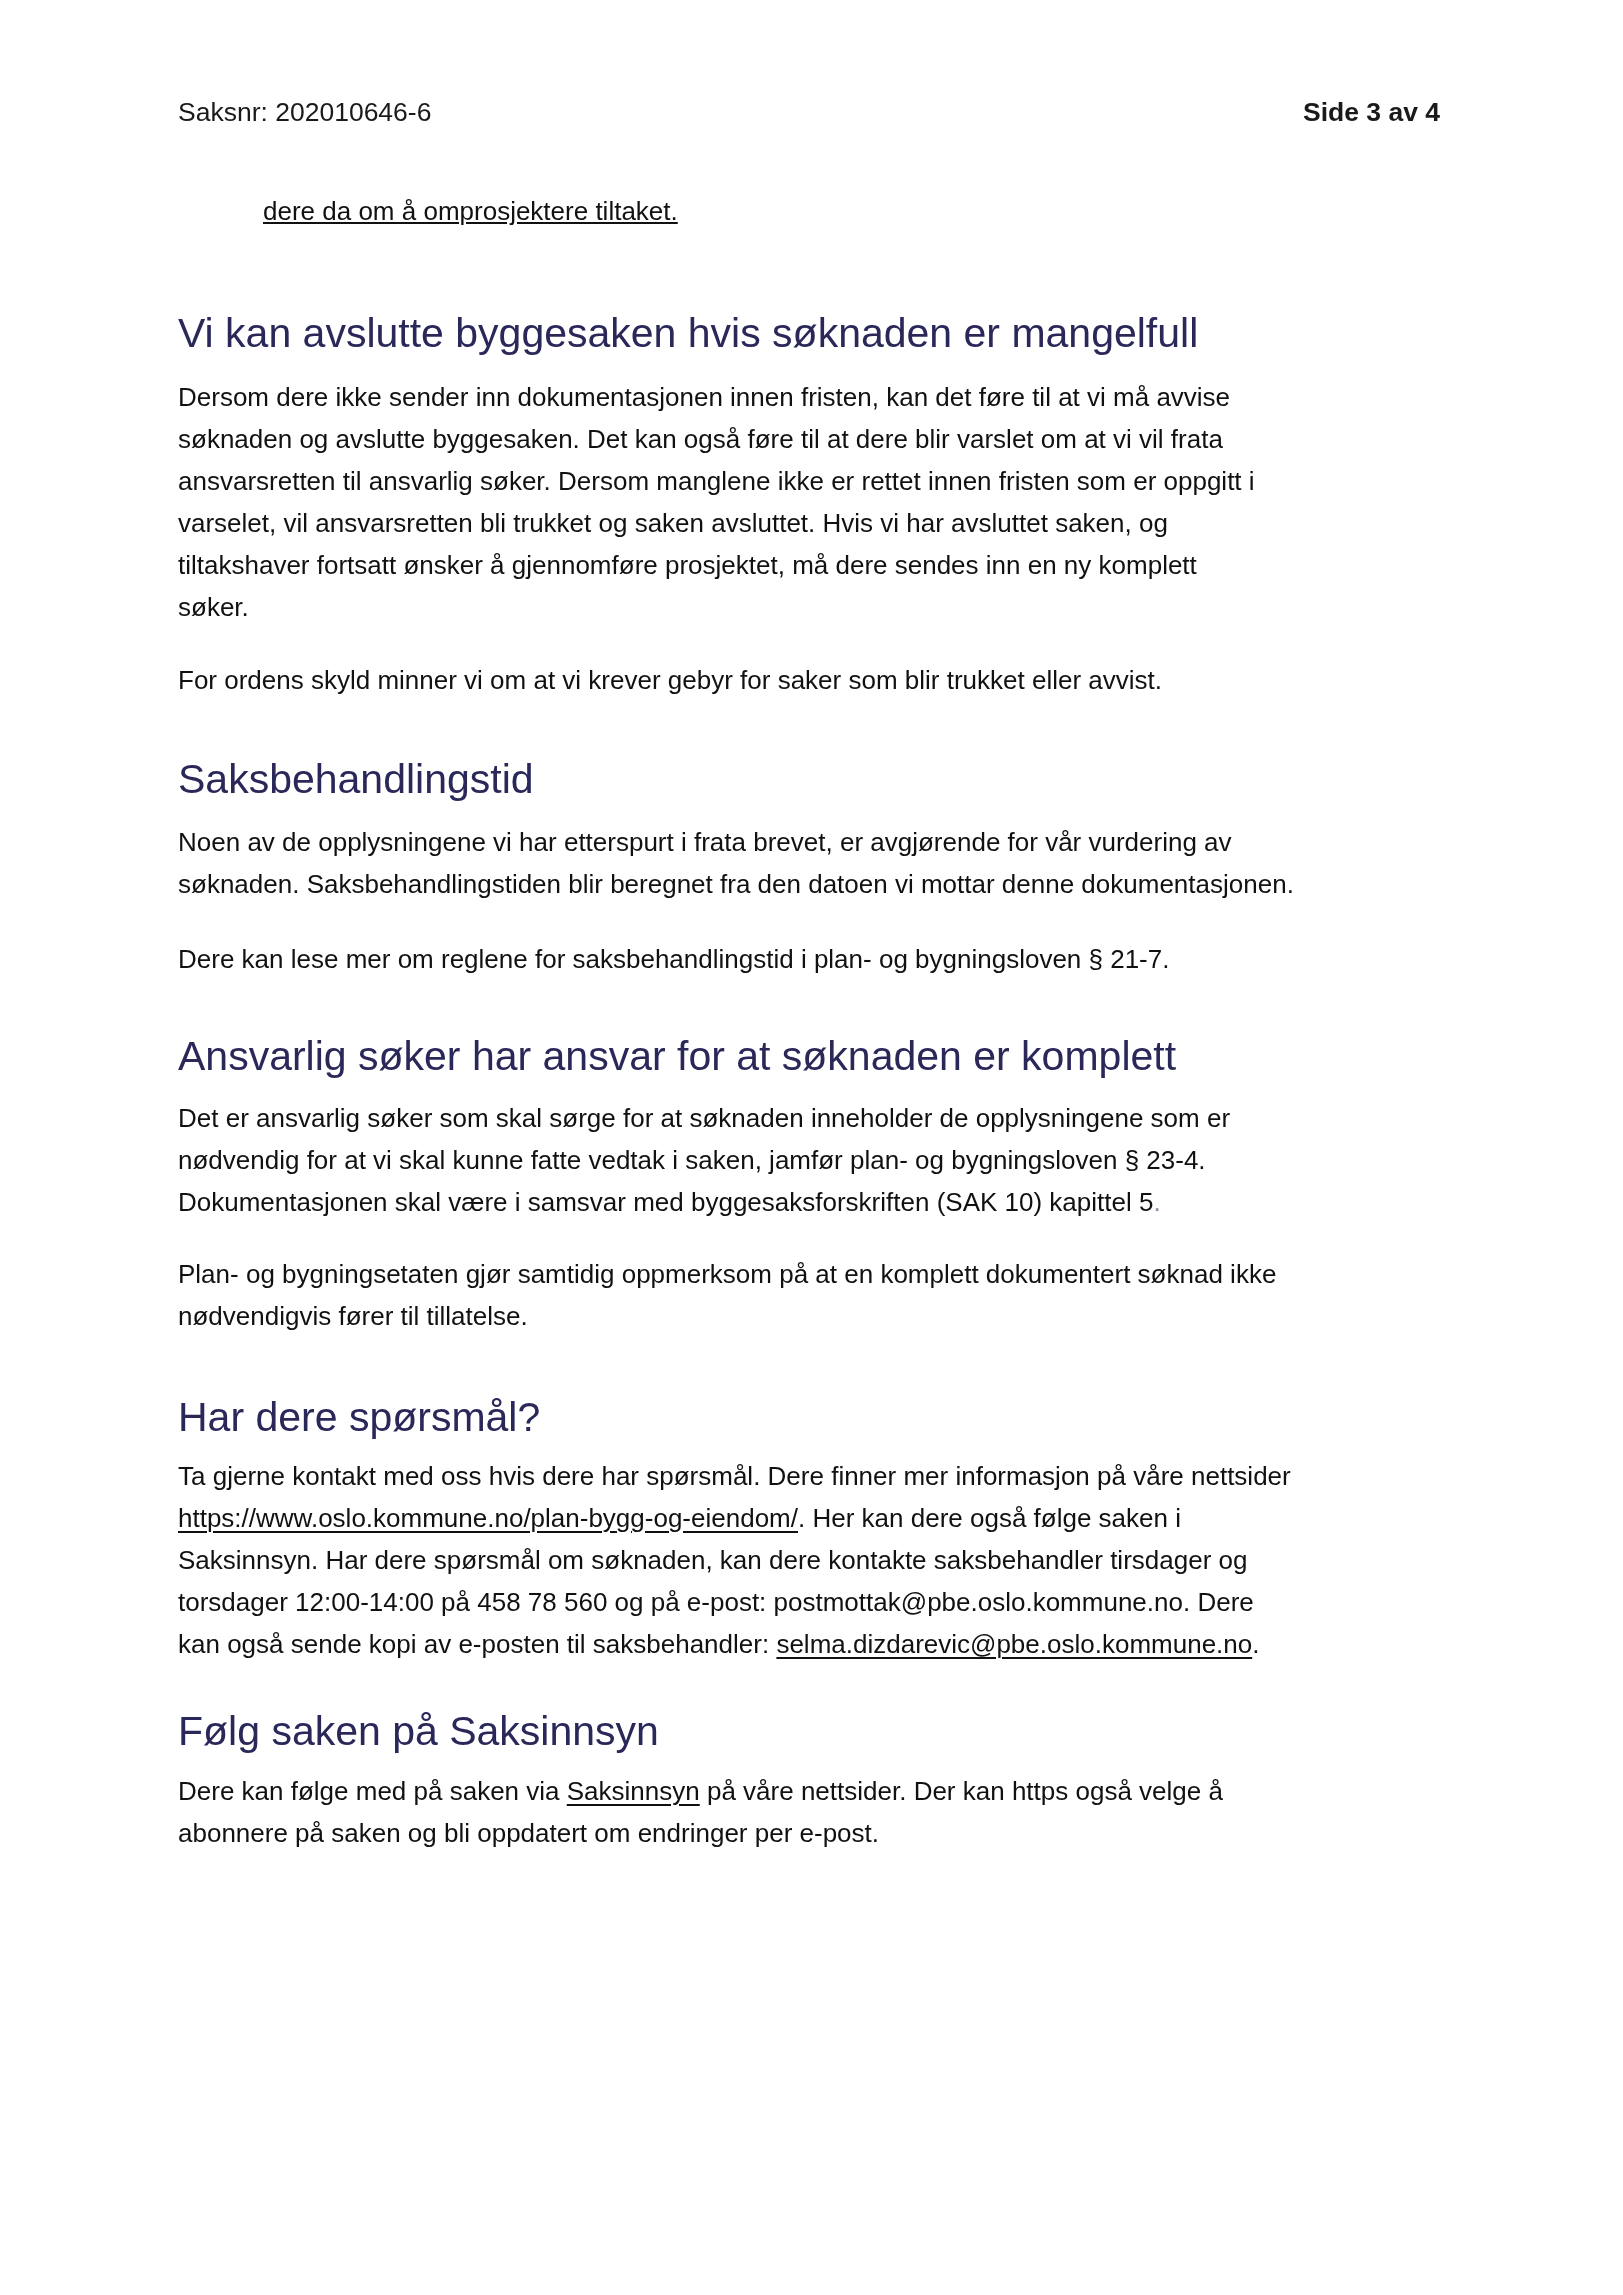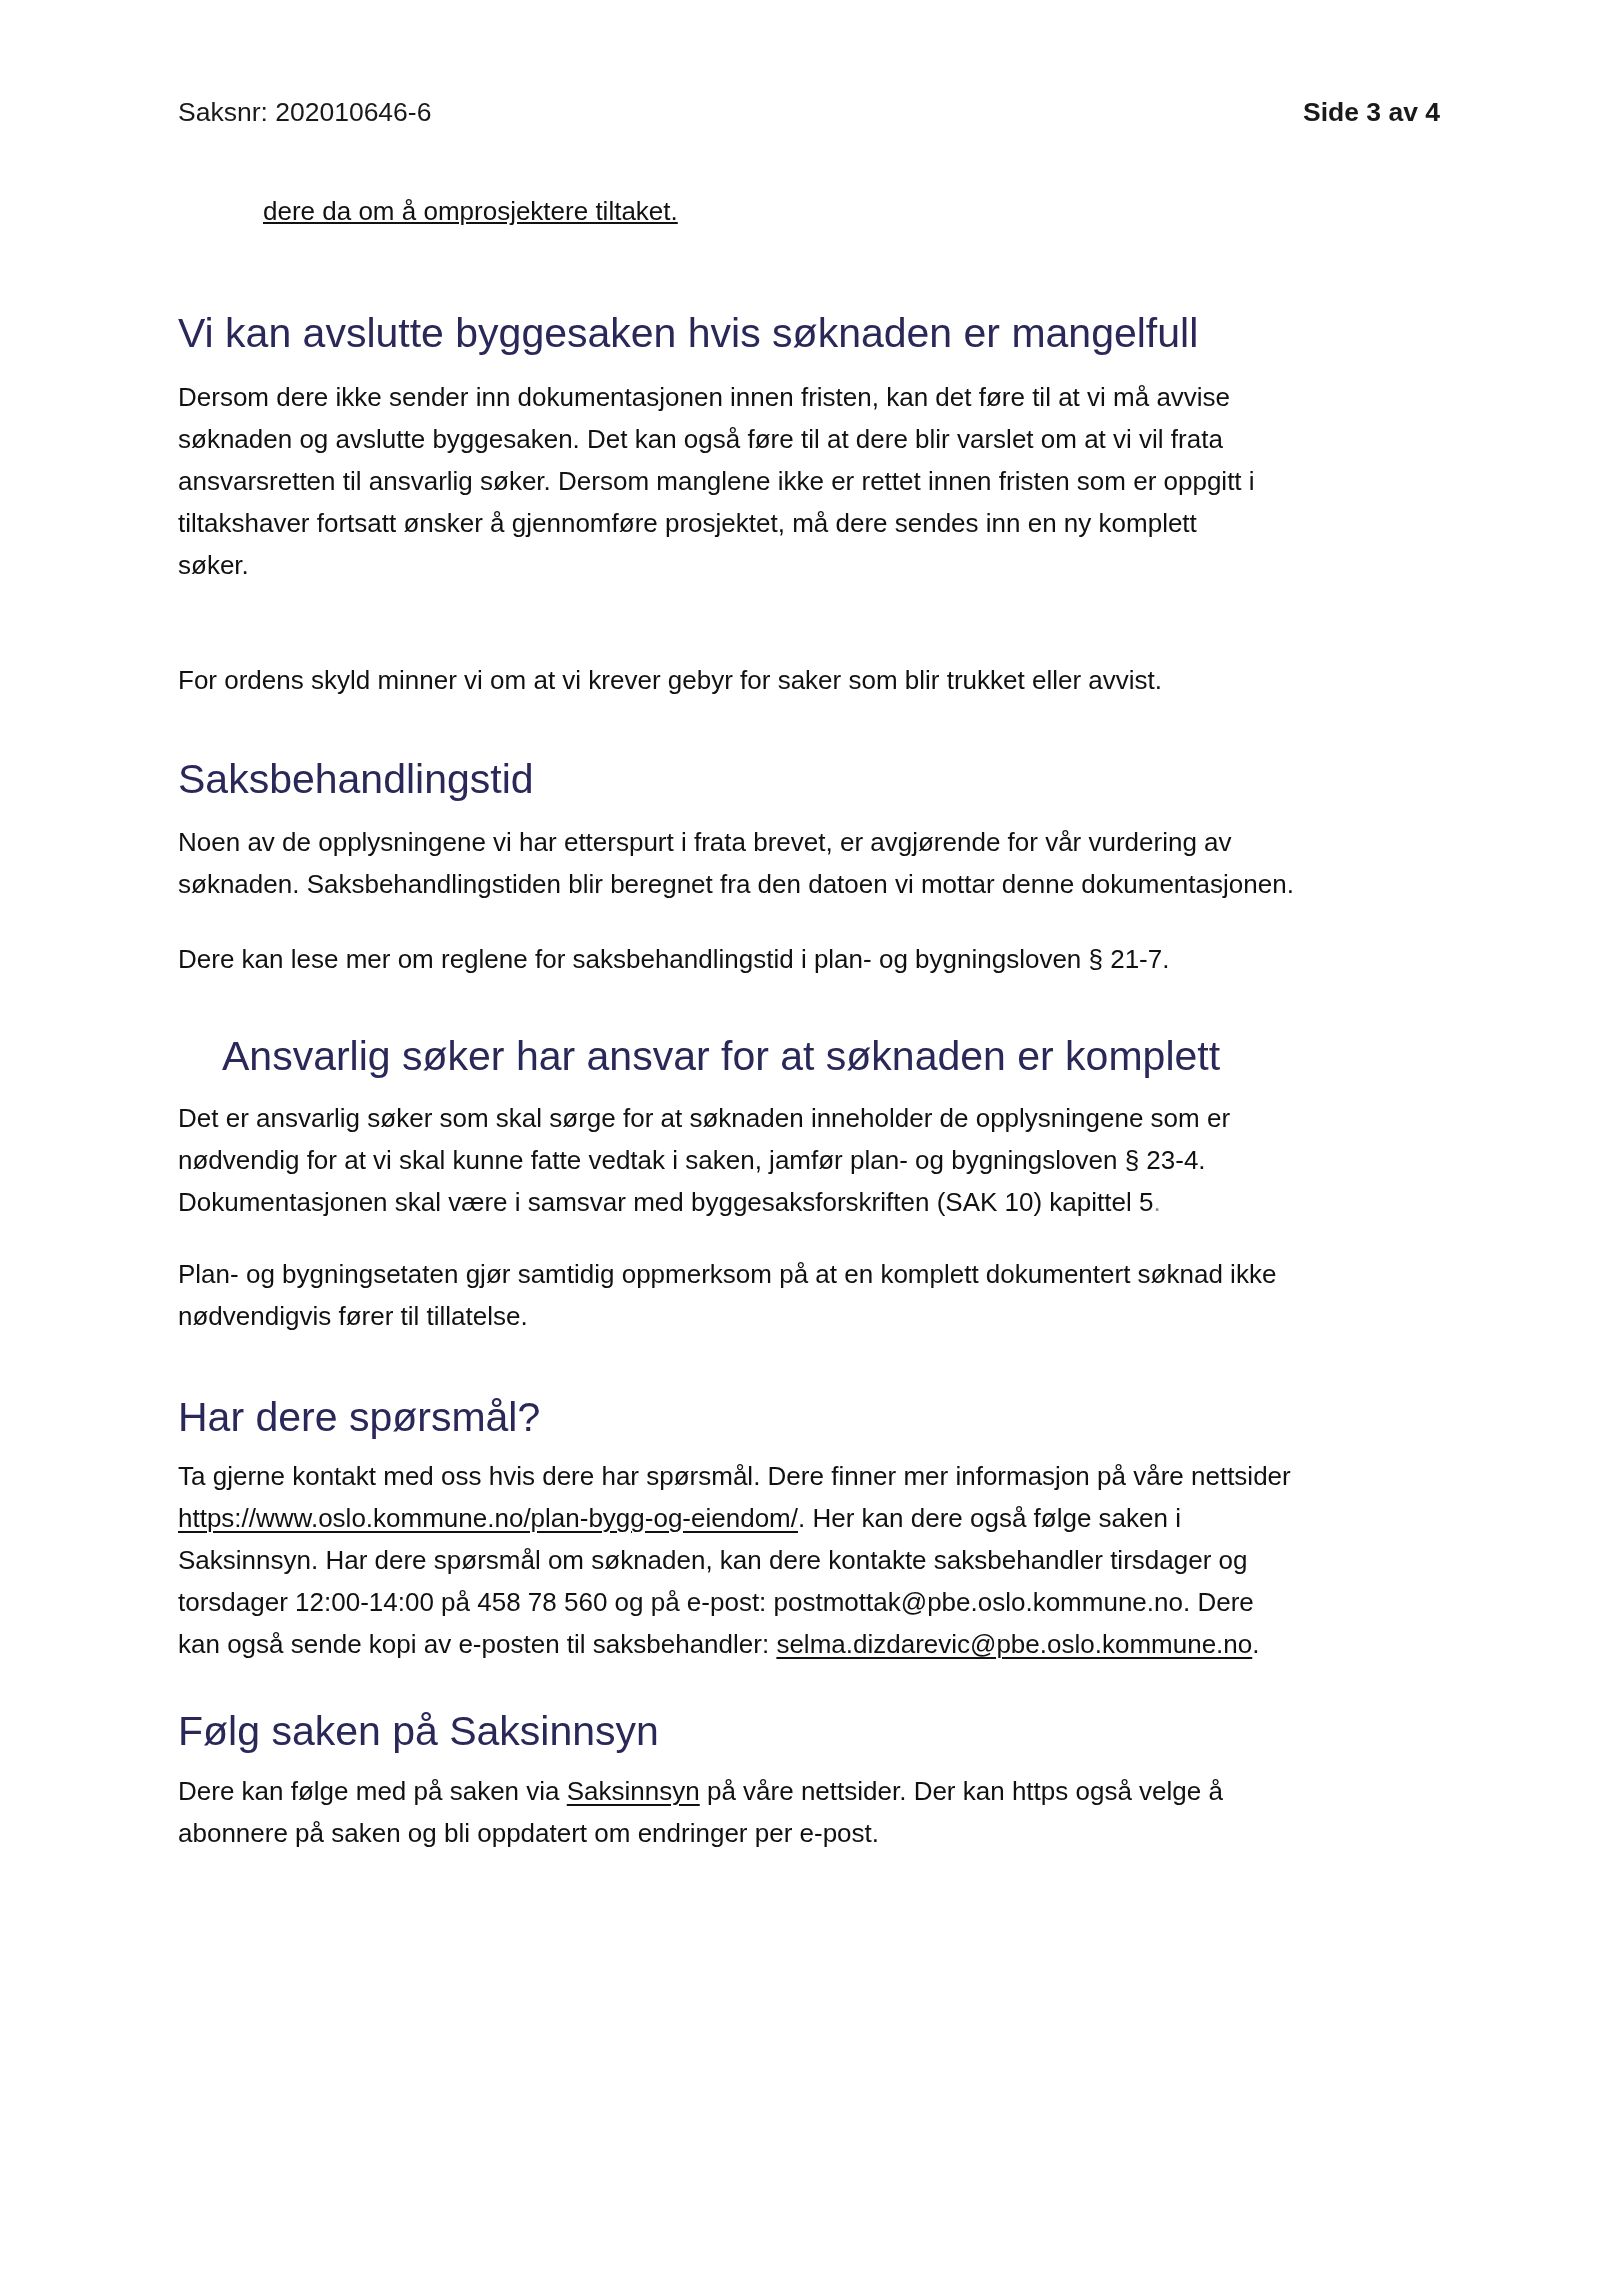--- a/index.html
+++ b/index.html
@@ -24,37 +24,38 @@
 
 <div class="para indent" style="top:190px;text-decoration:underline;">
   <span class="ln">dere da om å omprosjektere tiltaket.</span>
 </div>
 
 <h2 style="top:309px;">Vi kan avslutte byggesaken hvis søknaden er mangelfull</h2>
 <div class="para" style="top:376px;">
   <span class="ln">Dersom dere ikke sender inn dokumentasjonen innen fristen, kan det føre til at vi må avvise</span>
   <span class="ln">søknaden og avslutte byggesaken. Det kan også føre til at dere blir varslet om at vi vil frata</span>
   <span class="ln">ansvarsretten til ansvarlig søker. Dersom manglene ikke er rettet innen fristen som er oppgitt i</span>
+  <span class="ln">varselet, vil ansvarsretten bli trukket og saken avsluttet. Hvis vi har avsluttet saken, og</span>
   <span class="ln">tiltakshaver fortsatt ønsker å gjennomføre prosjektet, må dere sendes inn en ny komplett</span>
   <span class="ln">søker.</span>
 </div>
 <div class="para" style="top:659px;">
   <span class="ln">For ordens skyld minner vi om at vi krever gebyr for saker som blir trukket eller avvist.</span>
 </div>
 
 <h2 style="top:755px;">Saksbehandlingstid</h2>
 <div class="para" style="top:821px;">
   <span class="ln">Noen av de opplysningene vi har etterspurt i frata brevet, er avgjørende for vår vurdering av</span>
   <span class="ln">søknaden. Saksbehandlingstiden blir beregnet fra den datoen vi mottar denne dokumentasjonen.</span>
 </div>
 <div class="para" style="top:938px;">
   <span class="ln">Dere kan lese mer om reglene for saksbehandlingstid i plan- og bygningsloven § 21-7.</span>
 </div>
 
-<h2 style="top:1032px;margin-left:44px;">Ansvarlig søker har ansvar for at søknaden er komplett</h2>
+<h2 style="top:1032px;">Ansvarlig søker har ansvar for at søknaden er komplett</h2>
 <div class="para" style="top:1097px;">
   <span class="ln">Det er ansvarlig søker som skal sørge for at søknaden inneholder de opplysningene som er</span>
   <span class="ln">nødvendig for at vi skal kunne fatte vedtak i saken, jamfør plan- og bygningsloven § 23-4.</span>
   <span class="ln"><span>Dokumentasjonen skal være i samsvar med byggesaksforskriften (SAK 10) kapittel 5</span><span class="muted">.</span></span>
 </div>
 <div class="para" style="top:1253px;">
   <span class="ln">Plan- og bygningsetaten gjør samtidig oppmerksom på at en komplett dokumentert søknad ikke</span>
   <span class="ln">nødvendigvis fører til tillatelse.</span>
 </div>
 

